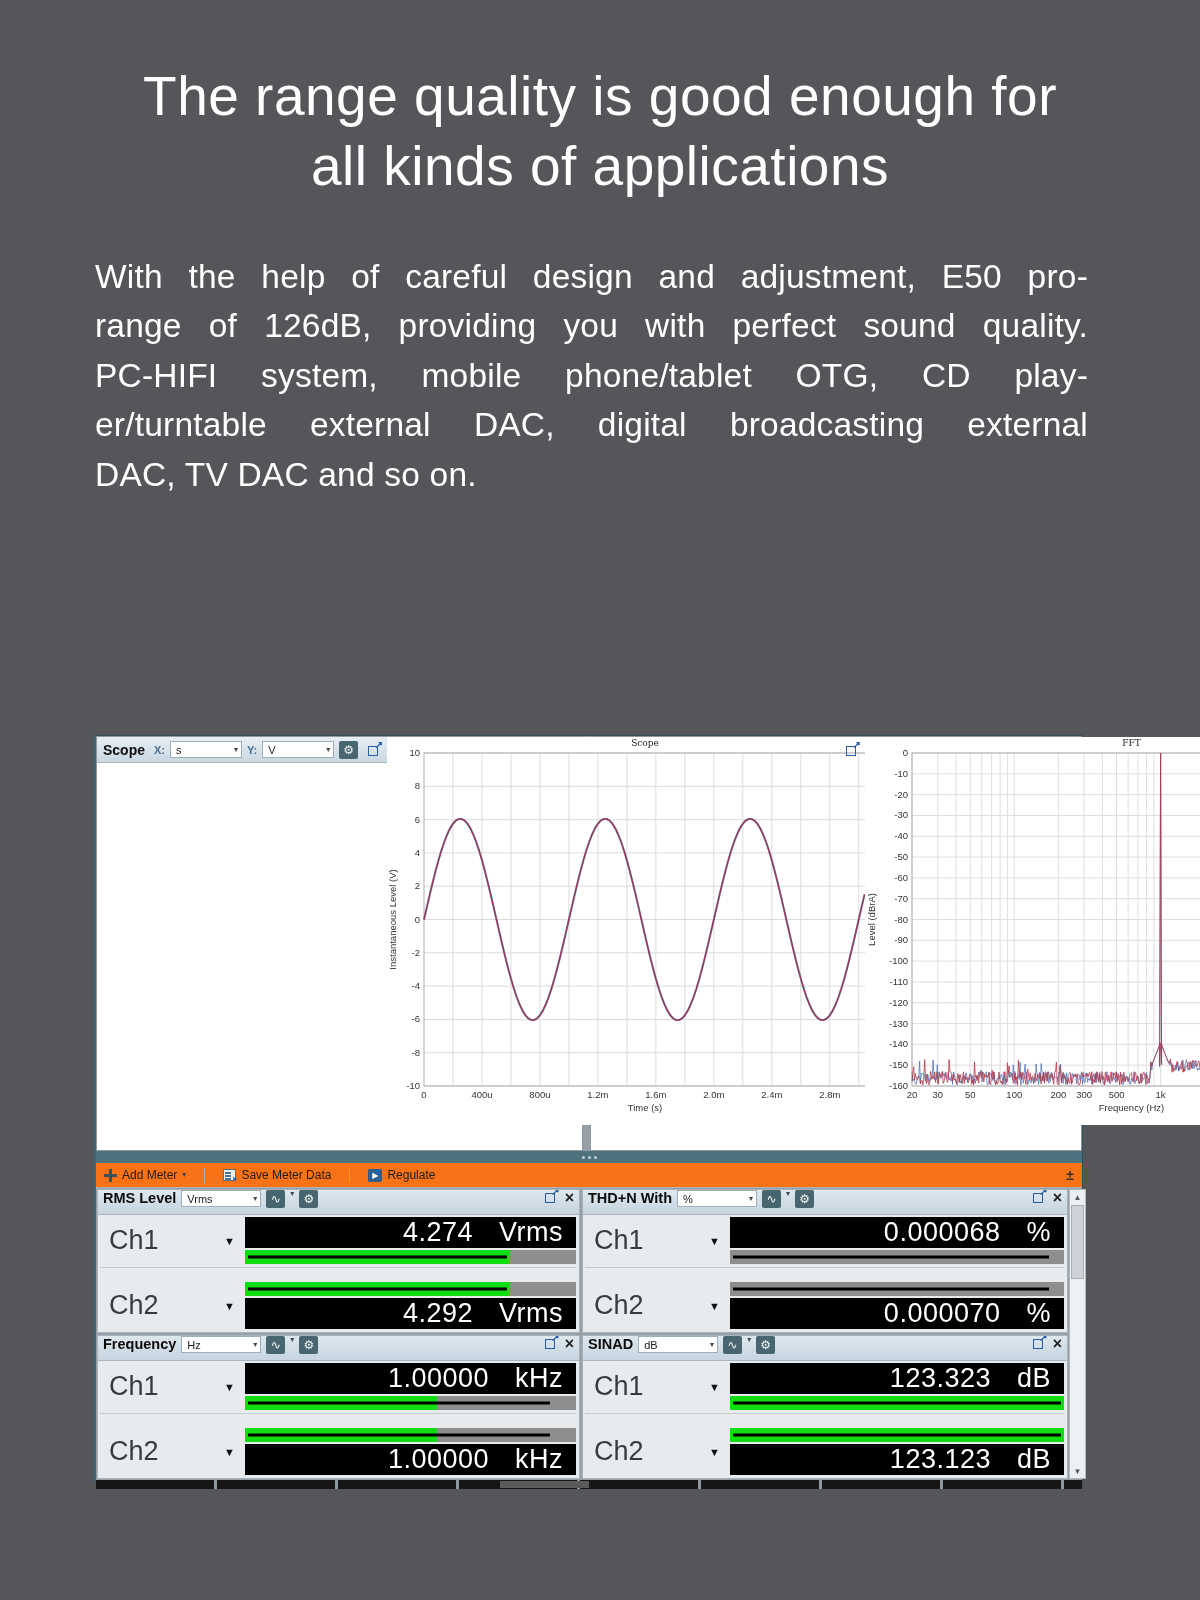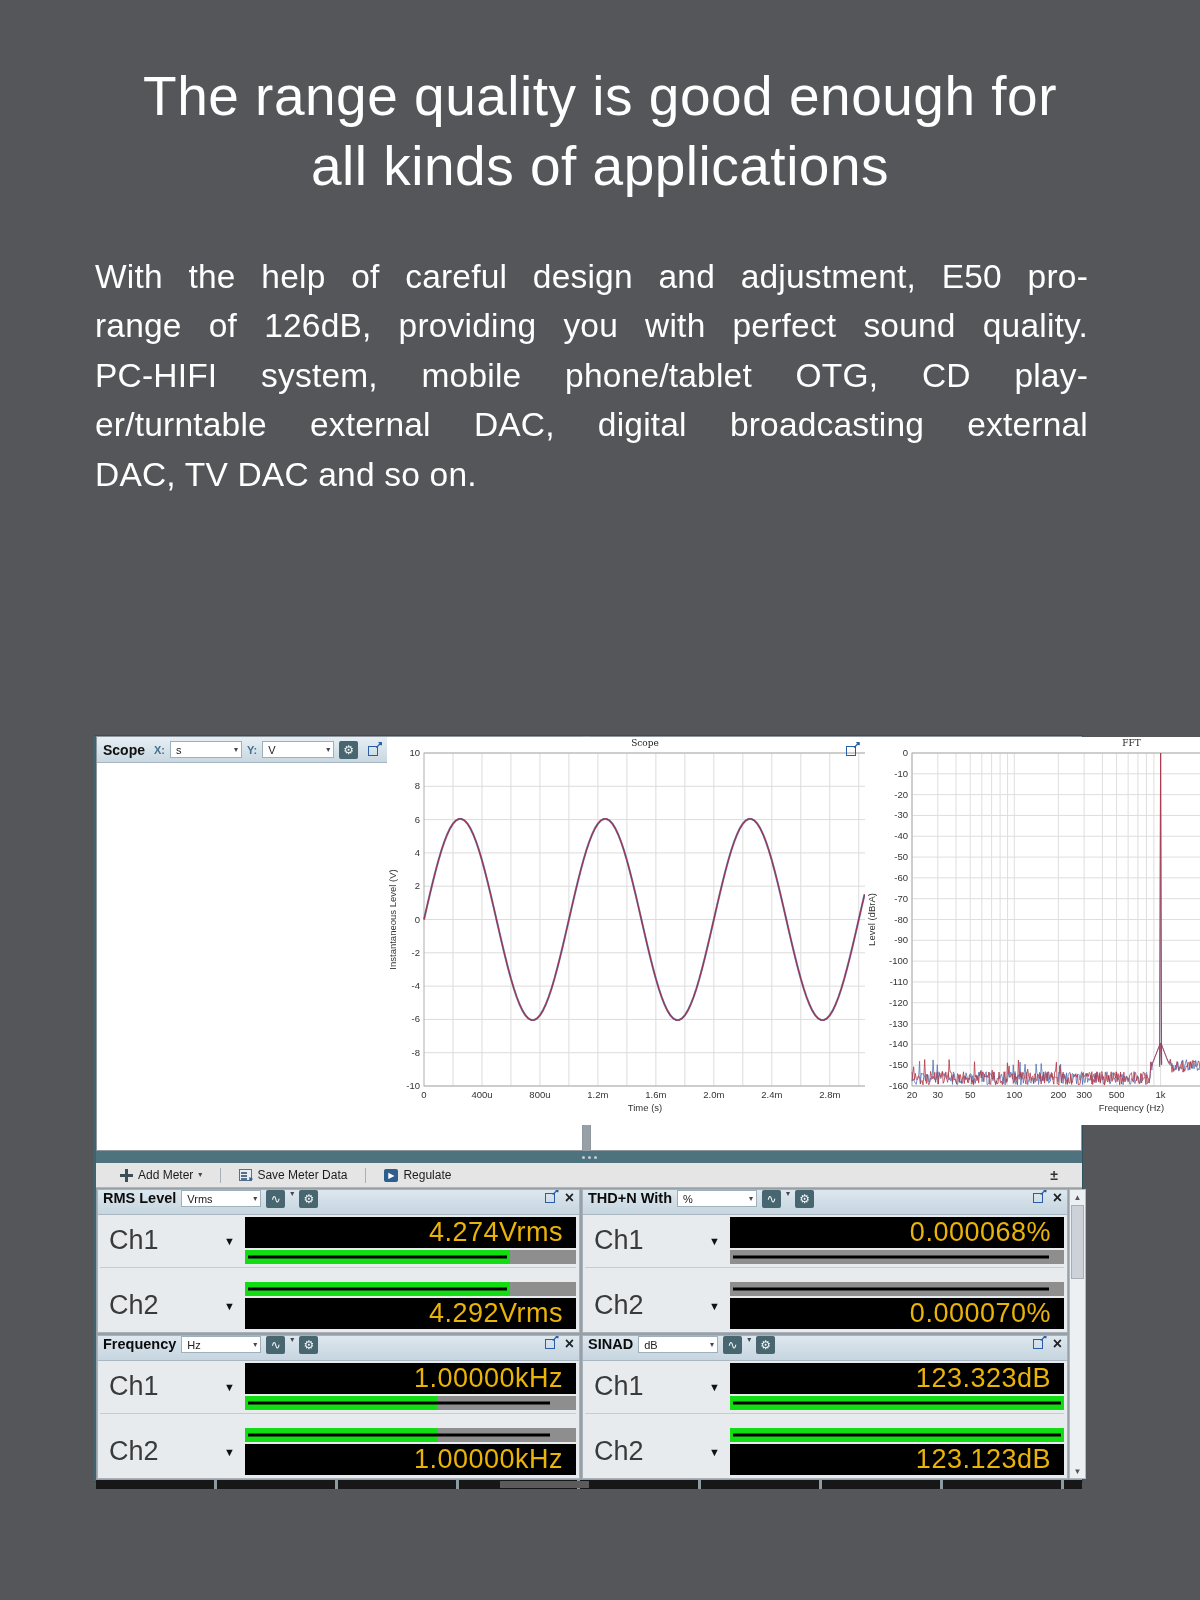--- a/index.html
+++ b/index.html
@@ -60,22 +60,22 @@
   .chart-canvas svg{position:absolute;inset:0;}
 
   .h-split{
     height:12px;min-height:12px;background:#4e737f;
     display:flex;align-items:center;justify-content:center;gap:3px;
   }
   .h-split i{width:3px;height:3px;border-radius:50%;background:#c3ced1;display:block;}
 
   
   .toolbar{
-    height:24px;min-height:24px;background:#e5e5e5;border-bottom:1px solid #aeb4b9;
-    display:flex;align-items:center;gap:18px;padding:0 24px;font-size:12px;color:#1c1c1c;
+    height:24px;min-height:24px;background:#f97316;border-bottom:1px solid #aeb4b9;
+    display:flex;align-items:center;gap:18px;padding:0 8px;font-size:12px;color:#1c1c1c;
   }
   .tb-item{display:flex;align-items:center;gap:5px;cursor:default;}
   .tb-sep{width:1px;height:15px;background:#a9afb4;}
   .plus-icon{position:relative;width:13px;height:13px;}
   .plus-icon::before{content:"";position:absolute;left:0;top:5px;width:13px;height:3px;background:#3c4e58;}
   .plus-icon::after{content:"";position:absolute;left:5px;top:0;width:3px;height:13px;background:#3c4e58;}
   .save-icon{width:13px;height:12px;border:1px solid #52718b;box-sizing:border-box;position:relative;background:#e8eef2;}
   .save-icon::before{content:"";position:absolute;left:1px;top:2px;right:4px;height:1.5px;background:#52718b;box-shadow:0 3px 0 #52718b, 0 6px 0 #52718b;}
   .save-icon::after{content:"\25B8";position:absolute;right:-2px;bottom:-3px;font-size:8px;color:#2a5da8;}
   .regulate-icon{width:14px;height:13px;background:#2e5e8d;color:#fff;font-size:8px;display:flex;align-items:center;justify-content:center;border-radius:2px;}
@@ -101,21 +101,21 @@
   .ch-row + .ch-row{border-top:1px solid #c6ccd1;padding-top:14px;}
   .ch-label{
     width:126px;min-width:126px;display:flex;align-items:center;justify-content:space-between;
     padding:0 10px 0 9px;font-size:27px;color:#3a3a3a;
   }
   .ch-arrow{font-size:11px;color:#111;}
   .ch-stack{flex:1;display:flex;flex-direction:column;gap:2px;}
   .ch-stack.flip{flex-direction:column-reverse;}
   .ch-display{
     flex:1;background:#000;display:flex;align-items:center;justify-content:flex-end;
-    padding-right:13px;color:#eab308;font-size:27px;letter-spacing:0.5px;
+    gap:26px;padding-right:13px;color:#ffffff;font-size:27px;letter-spacing:0.5px;
   }
   .ch-bar{height:14px;min-height:14px;background:#8e8e8e;position:relative;overflow:hidden;}
   .bar-fill{position:absolute;left:0;top:0;bottom:0;background:#12dd12;}
   .bar-line{position:absolute;left:3px;top:50%;height:3px;transform:translateY(-50%);background:#000;}
 
   .vscroll{
     grid-column:3;grid-row:1/3;background:#edf0f2;border:1px solid #b2b9bf;margin:1px 0 1px 0;
     display:flex;flex-direction:column;align-items:center;box-sizing:border-box;
   }
   .vs-arrow{height:14px;font-size:8px;color:#555;display:flex;align-items:center;justify-content:center;}

